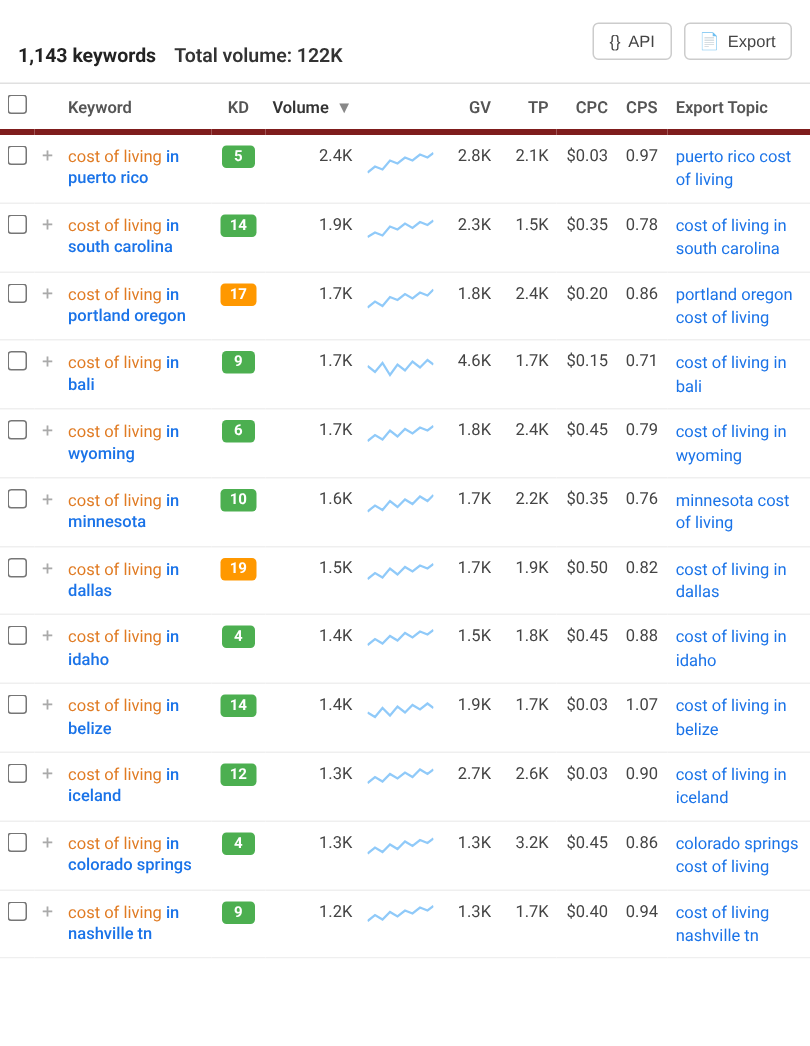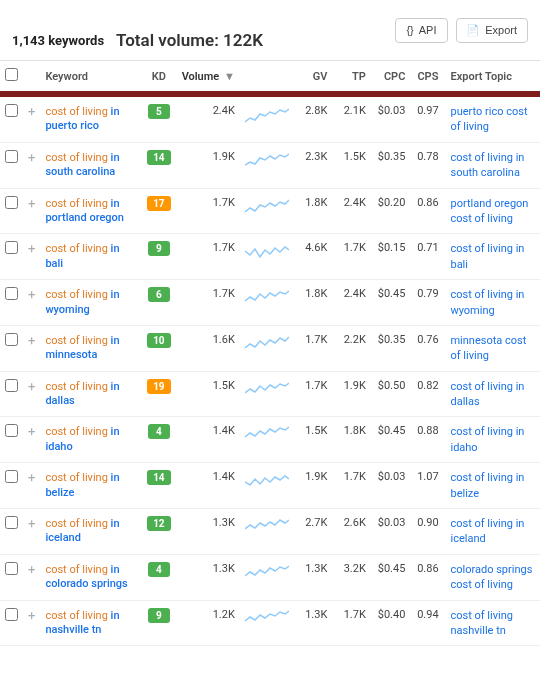--- a/index.html
+++ b/index.html
@@ -23,21 +23,21 @@
       gap: 12px;
       margin-top: 20px;
     }
     .keyword-count {
       font-weight: 700;
       font-size: 13px;
       color: #222;
     }
     .total-volume {
       color: #555;
-      font-size: 17px;
+      font-size: 13px;
     }
     .total-volume span {
       color: #333;
       font-weight: 600;
     }
     .toolbar-right {
       display: flex;
       gap: 8px;
     }
     .btn {
@@ -55,21 +55,21 @@
     table {
       width: 100%;
       border-collapse: collapse;
     }
     thead th {
       padding: 7px 5px;
       text-align: left;
       font-size: 11px;
       font-weight: 600;
       color: #555;
-      border-bottom: 6px solid #7f1d1d;
+      border-bottom: 4px solid #7f1d1d;
       white-space: nowrap;
     }
     thead th.sorted {
       color: #333;
     }
     thead th .sort-arrow {
       display: inline-block;
       margin-left: 2px;
       color: #888;
     }

